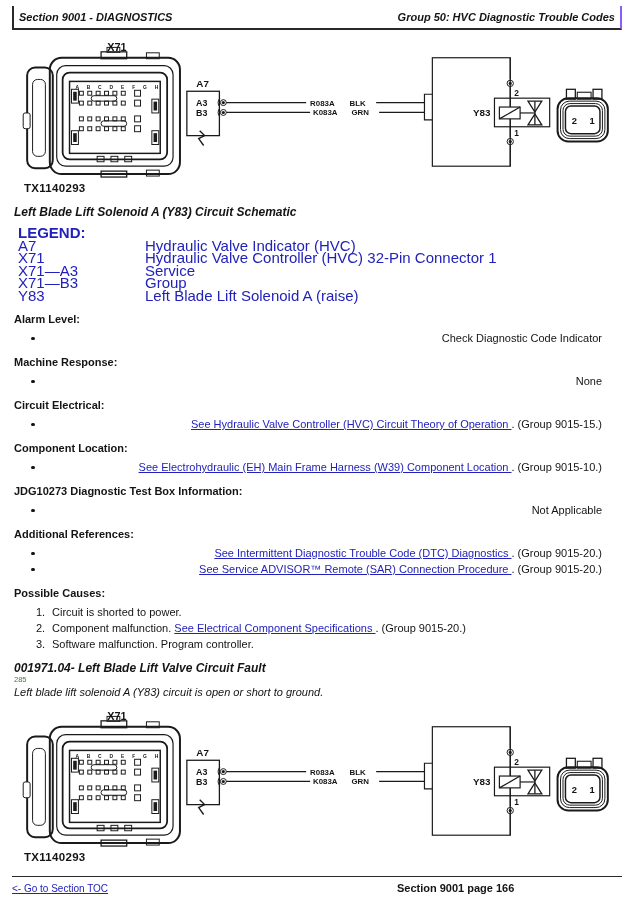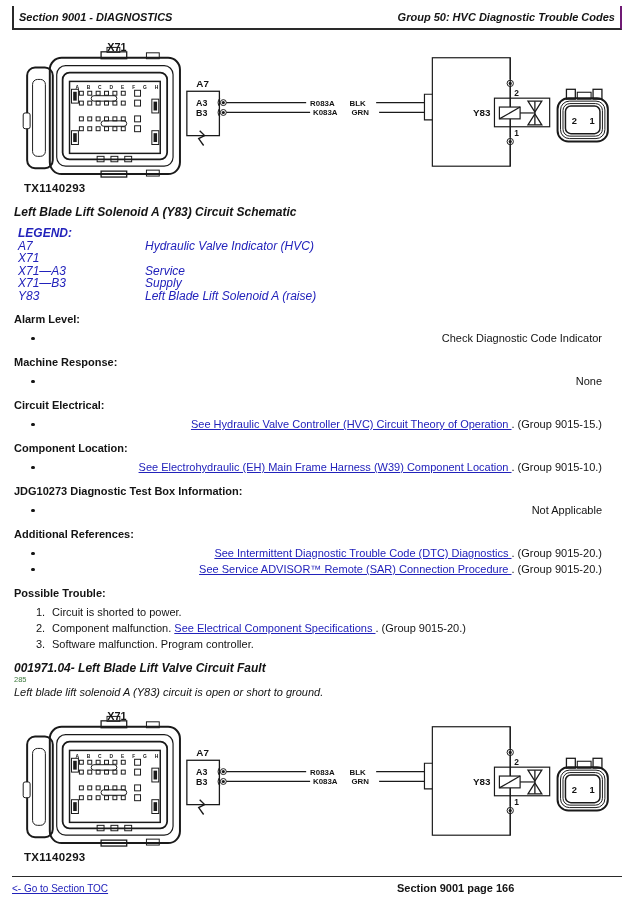--- a/index.html
+++ b/index.html
@@ -4,34 +4,34 @@
 <style>
   html,body { margin:0; padding:0; }
   body {
     width:634px; height:906px; background:#ffffff; color:#141414;
     font-family:"Liberation Sans", sans-serif; font-size:11px;
     overflow:hidden; position:relative;
   }
   
   .page-header {
     margin:6px 12px 0 12px; height:22px;
-    border-left:2px solid #2a2a2a; border-right:2px solid #701a75; border-bottom:2px solid #2a2a2a;
+    border-left:2px solid #2a2a2a; border-right:2px solid #8b5cf6; border-bottom:2px solid #2a2a2a;
     display:flex; justify-content:space-between; align-items:center;
     padding:0 5px; font-weight:bold; font-style:italic; font-size:11px;
   }
   
   .schematic { margin-top:10px; }
   .schematic svg { display:block; margin-left:10px; }
   .figure-id { margin:2px 0 0 24px; font-weight:bold; font-size:11.5px; letter-spacing:.3px; line-height:13px; }
   svg text { fill:#141414; font-family:"Liberation Sans", sans-serif; }
   .s-bold { font-weight:bold; }
   
   .doc-title { margin:10px 0 0 14px; font-weight:bold; font-style:italic; font-size:12px; line-height:14px; }
   
-  .legend { margin:8px 0 0 18px; color:#2222bb; font-size:12px; line-height:12.5px;font-style:italic; }
+  .legend { margin:8px 0 0 18px; color:#2222bb; font-size:15px; line-height:12.5px; }
   .legend-heading { font-weight:bold; }
   .legend-row { display:flex; }
   .legend-term { width:127px; flex:none; }
   
   .section-heading { margin:10px 0 0 14px; font-weight:bold; font-size:11px; line-height:14px; }
   .bullet-item { margin:5px 0 0 31px; padding-left:11px; position:relative; line-height:14px; width:560px;text-align:right; }
   .bullet-item + .bullet-item { margin-top:2px; }
   .bullet-item::before { content:""; position:absolute; left:0; top:5.5px; width:3.5px; height:3.5px; border-radius:50%; background:#141414; }
   .num-item { margin:5px 0 0 36px; line-height:14px; display:flex; width:560px; }
   .num-item + .num-item { margin-top:2px; }
@@ -191,28 +191,29 @@
 <div class="doc-title">Left Blade Lift Solenoid A (Y83) Circuit Schematic</div>
 
 <div class="legend">
   <div class="legend-heading">LEGEND:</div>
   <div class="legend-row">
       <span class="legend-term">A7</span>
       <span>Hydraulic Valve Indicator (HVC)</span>
     </div>
   <div class="legend-row">
       <span class="legend-term">X71</span>
+      <span>Hydraulic Valve Controller (HVC) 32-Pin Connector 1</span>
     </div>
   <div class="legend-row">
       <span class="legend-term">X71—A3</span>
       <span>Service</span>
     </div>
   <div class="legend-row">
       <span class="legend-term">X71—B3</span>
-      <span>Supply</span>
+      <span>Group</span>
     </div>
   <div class="legend-row">
       <span class="legend-term">Y83</span>
       <span>Left Blade Lift Solenoid A (raise)</span>
     </div>
 </div>
 
 <div class="section-heading">Alarm Level:</div>
 <div class="bullet-item"><span>Check Diagnostic Code Indicator</span></div>
 
@@ -225,21 +226,21 @@
 <div class="section-heading">Component Location:</div>
 <div class="bullet-item"><a class="doc-link">See Electrohydraulic (EH) Main Frame Harness (W39) Component Location </a><span>. (Group 9015-10.)</span></div>
 
 <div class="section-heading">JDG10273 Diagnostic Test Box Information:</div>
 <div class="bullet-item"><span>Not Applicable</span></div>
 
 <div class="section-heading">Additional References:</div>
 <div class="bullet-item"><a class="doc-link">See Intermittent Diagnostic Trouble Code (DTC) Diagnostics </a><span>. (Group 9015-20.)</span></div>
 <div class="bullet-item"><a class="doc-link">See Service ADVISOR™ Remote (SAR) Connection Procedure </a><span>. (Group 9015-20.)</span></div>
 
-<div class="section-heading">Possible Trouble:</div>
+<div class="section-heading">Possible Causes:</div>
 <div class="num-item">
     <span class="num">1.</span>
     <span><span>Circuit is shorted to power.</span></span>
   </div>
 <div class="num-item">
     <span class="num">2.</span>
     <span><span>Component malfunction. </span><a class="doc-link">See Electrical Component Specifications </a><span>. (Group 9015-20.)</span></span>
   </div>
 <div class="num-item">
     <span class="num">3.</span>

